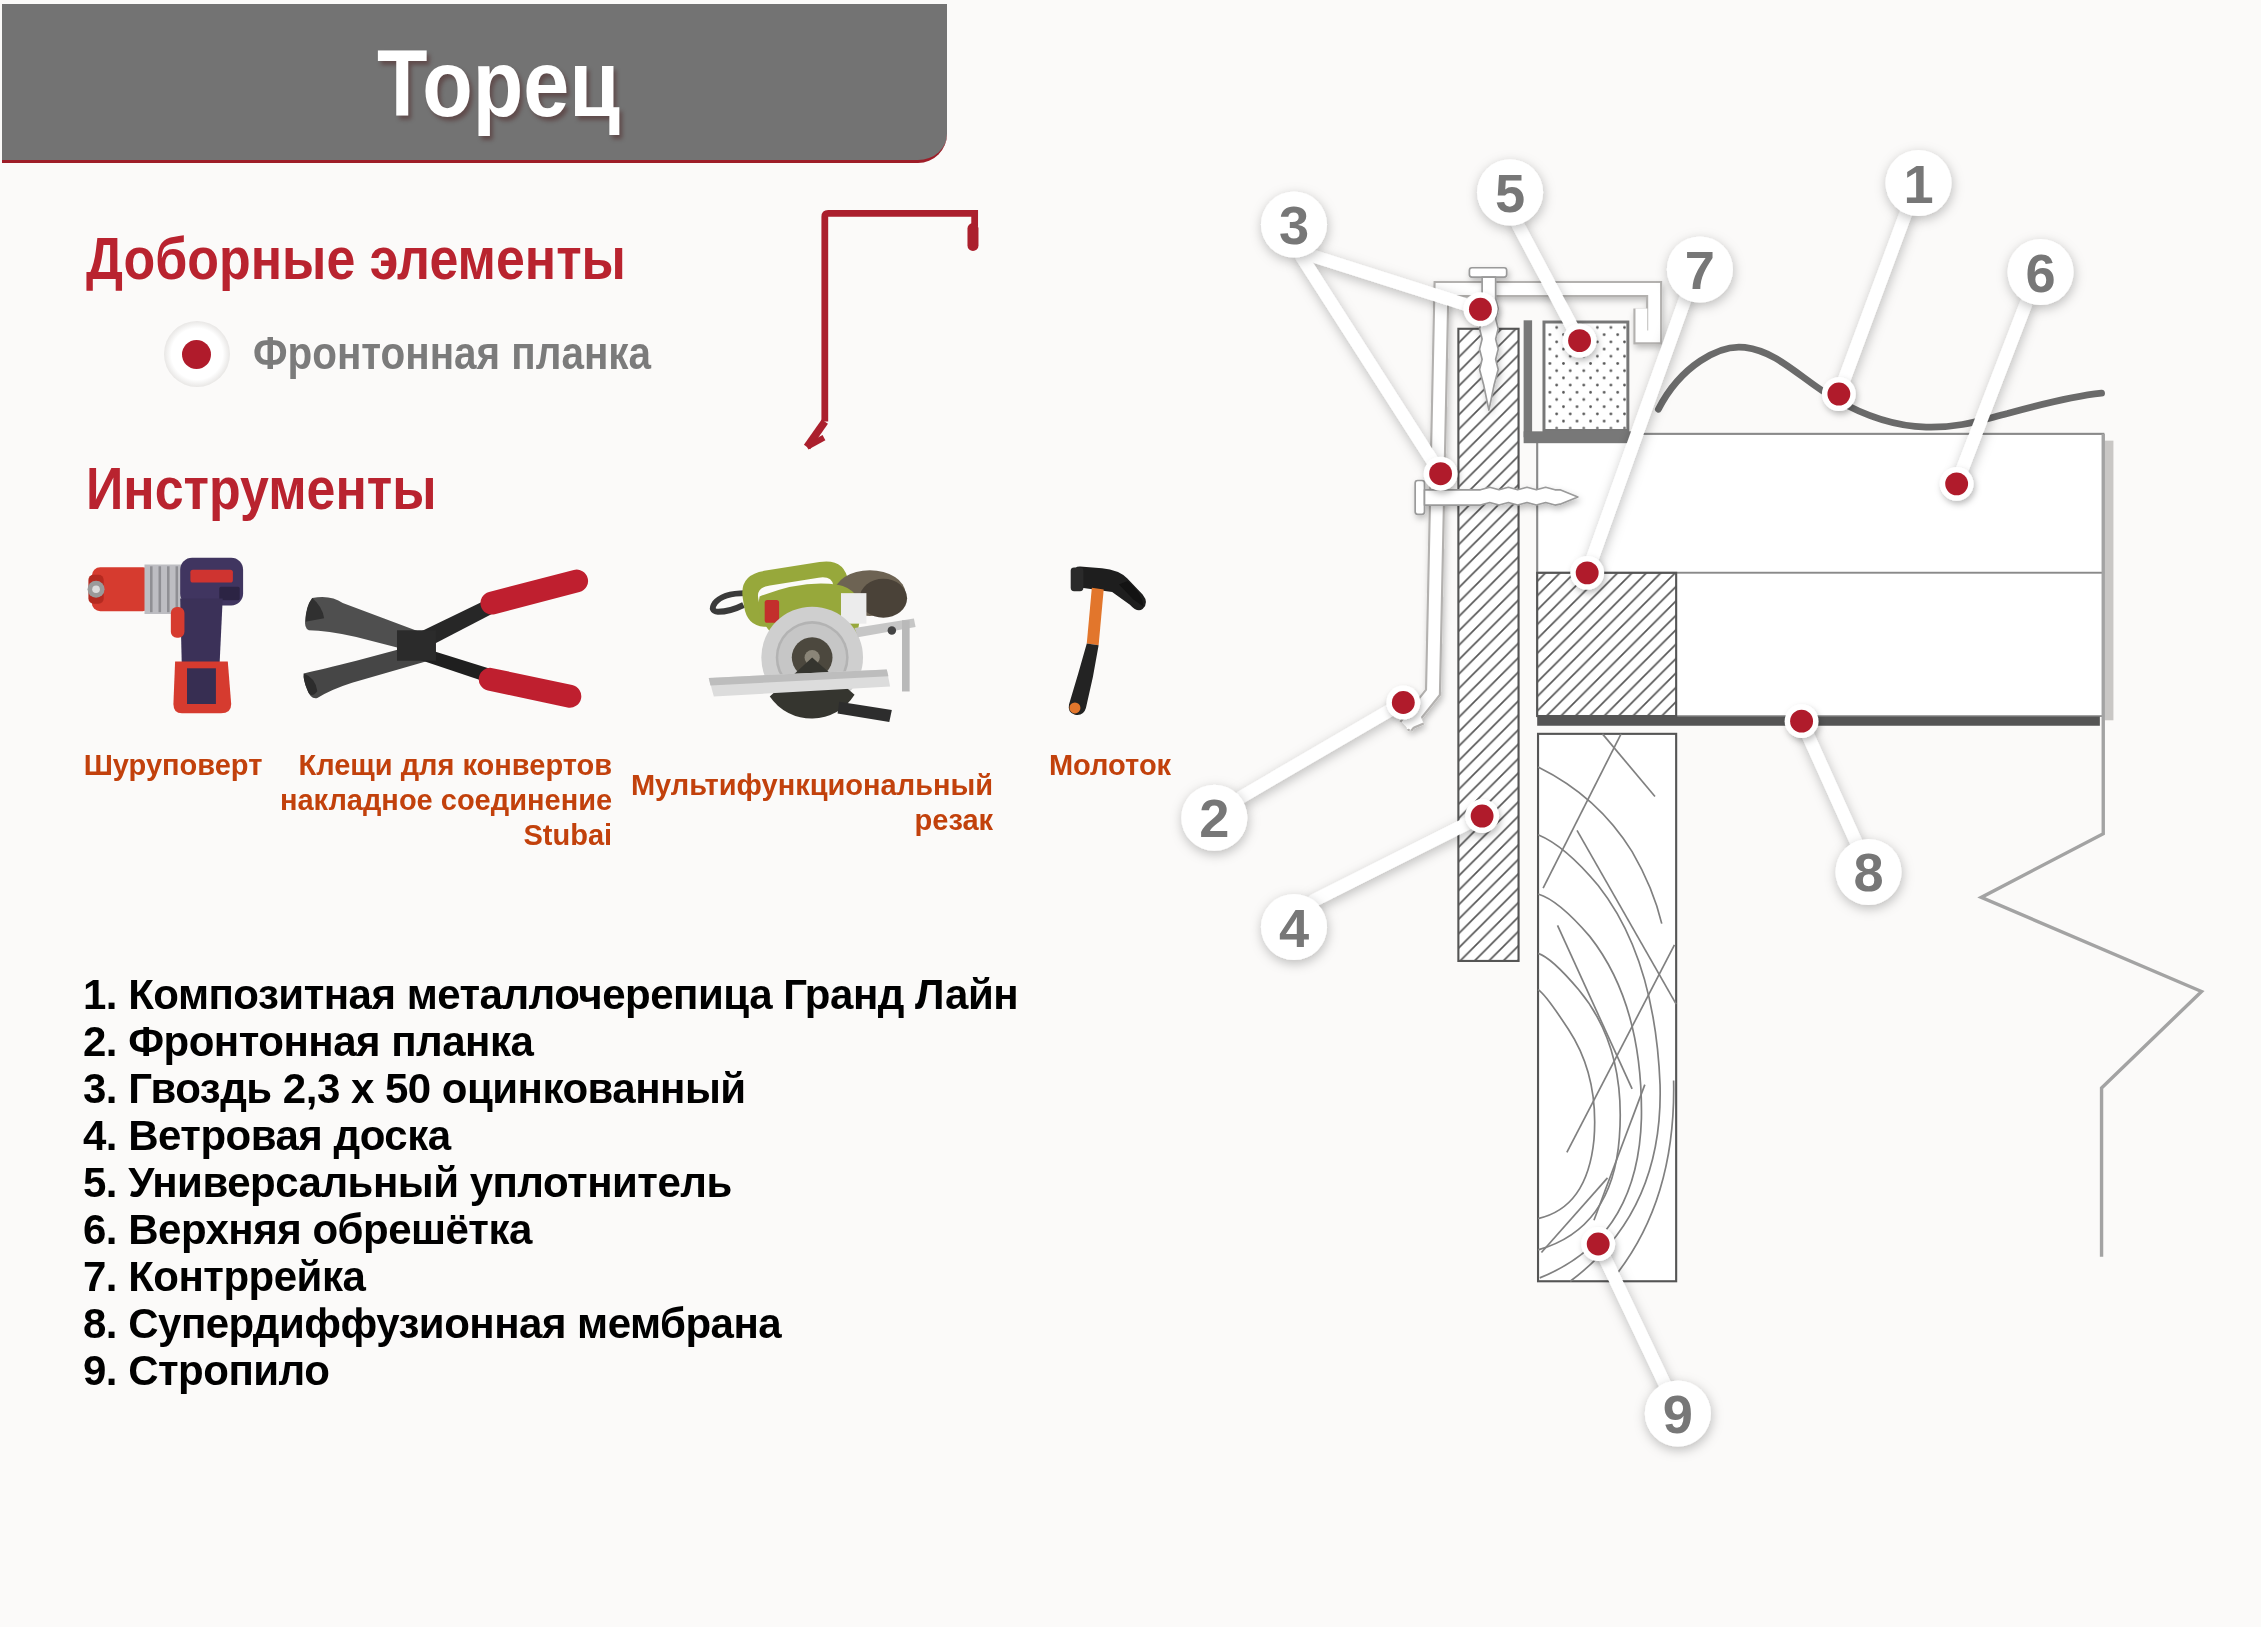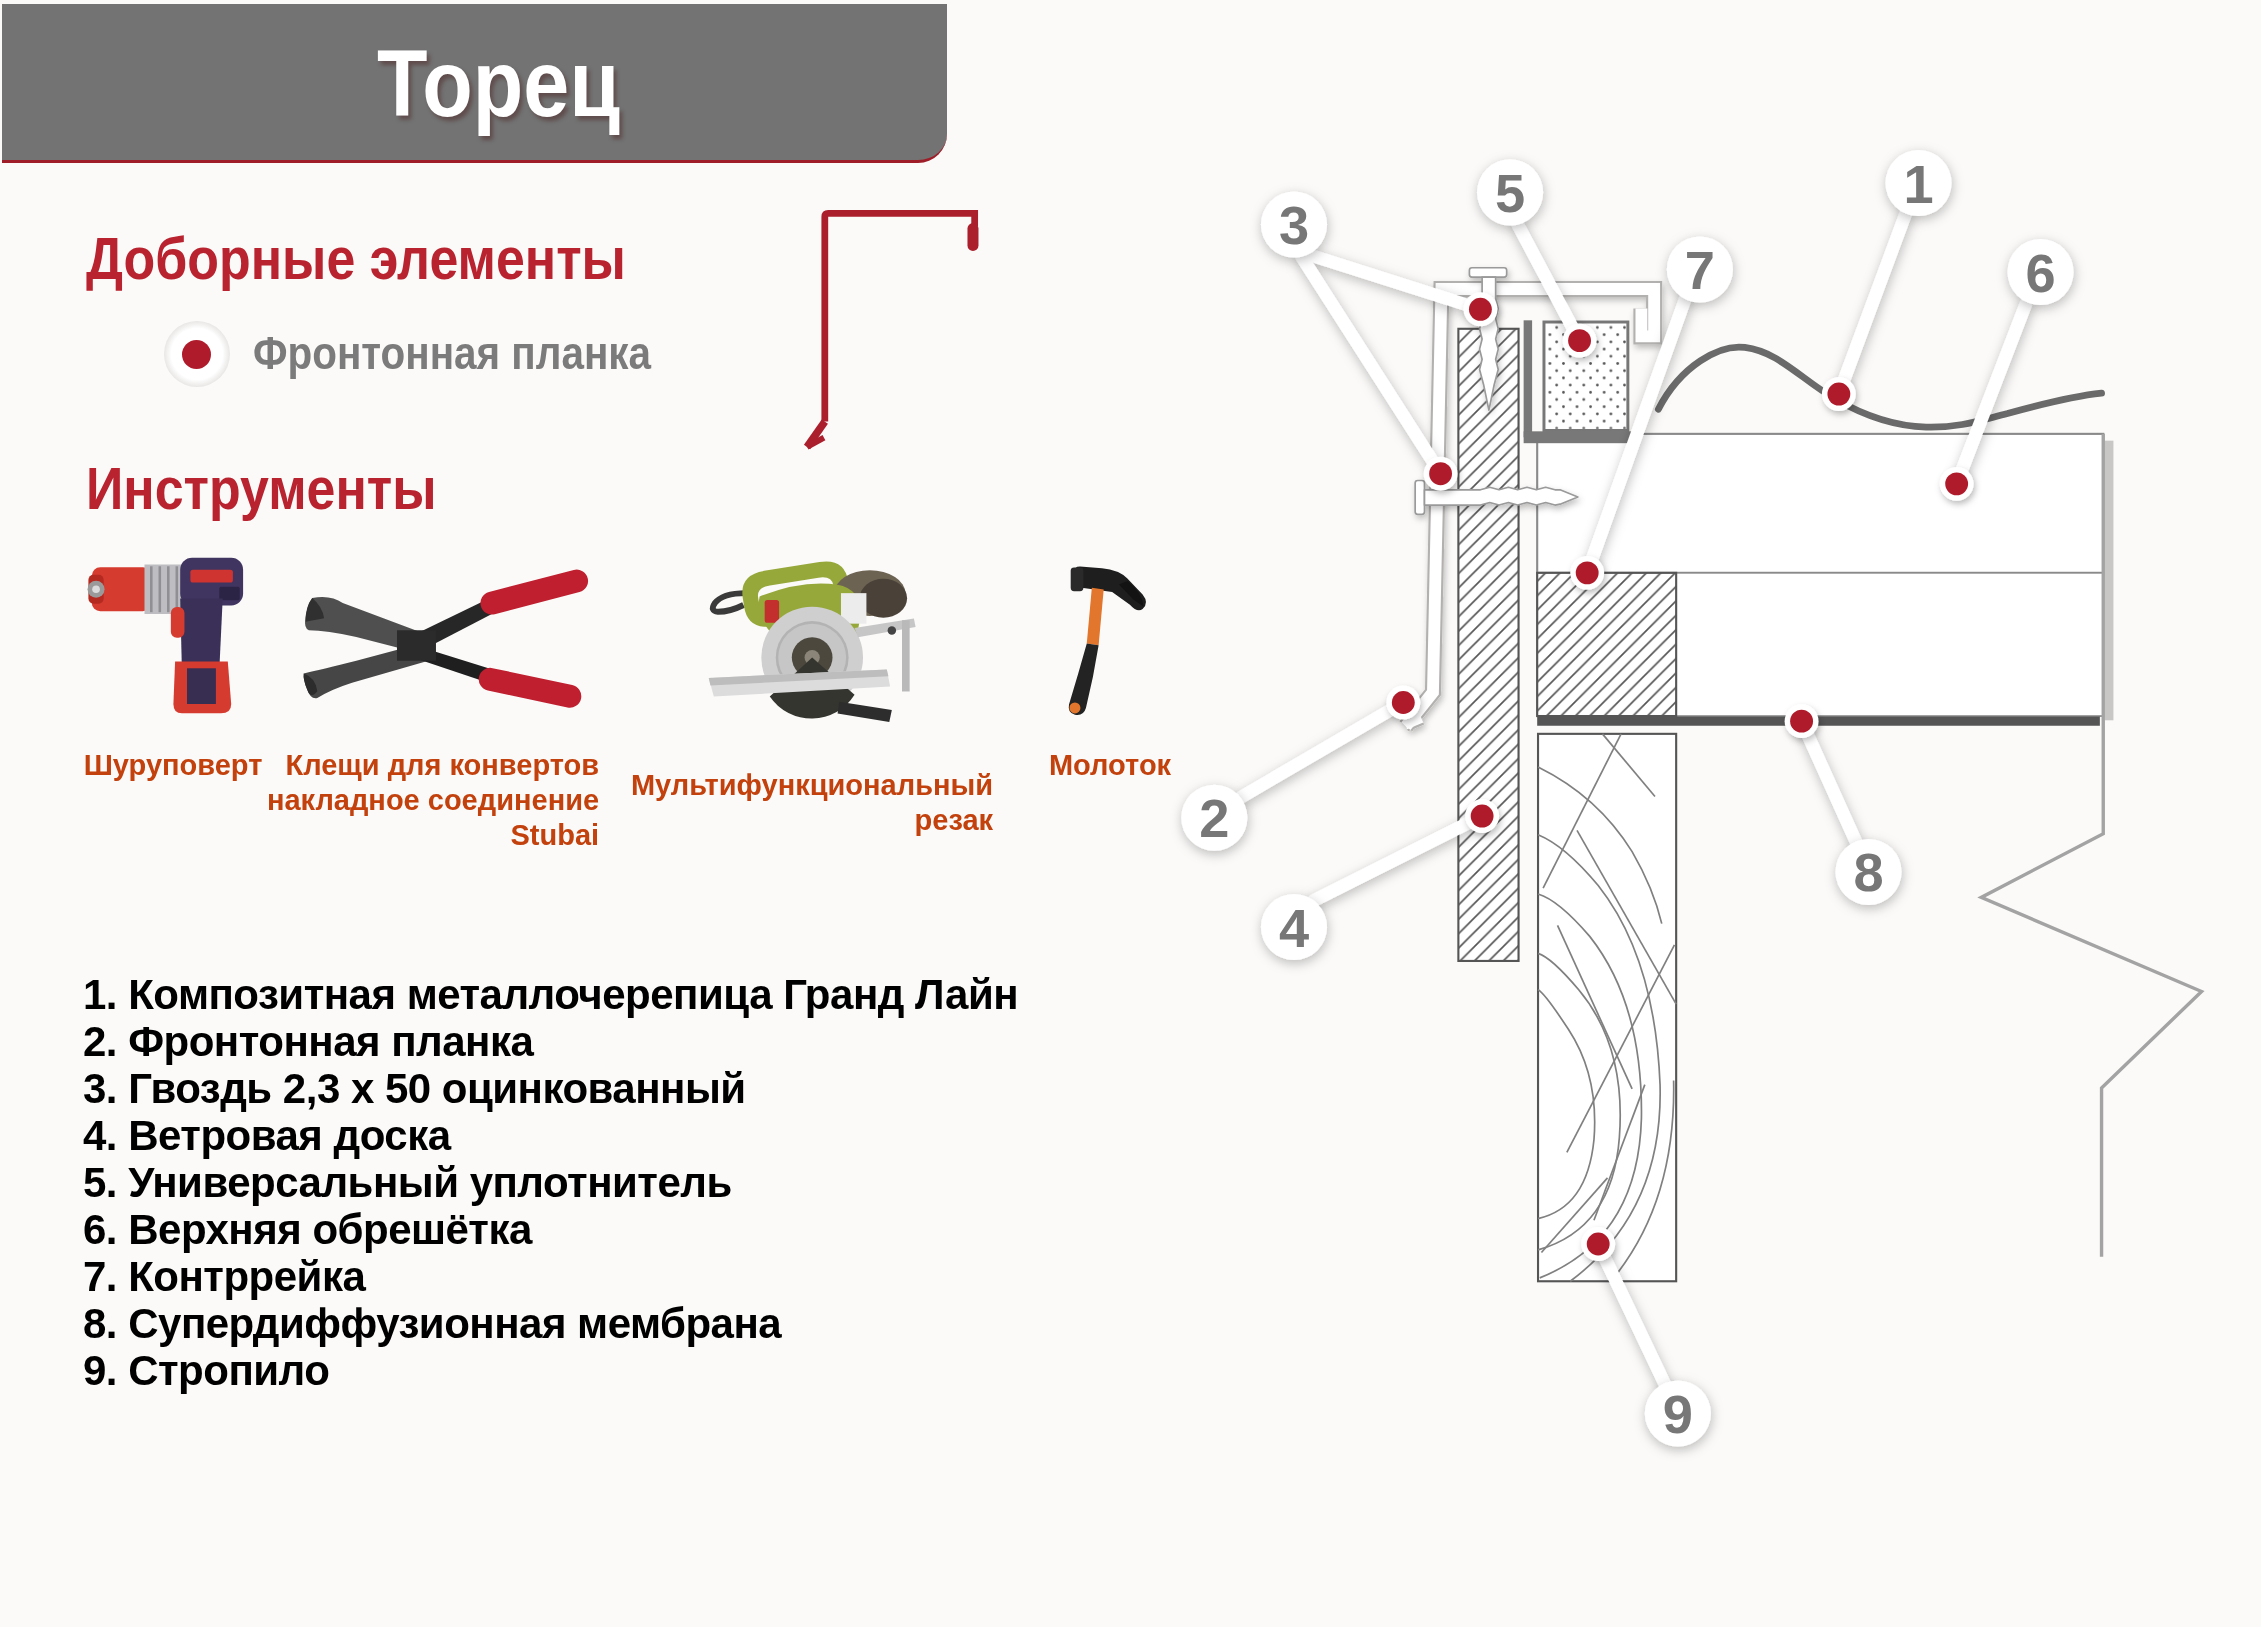--- a/index.html
+++ b/index.html
@@ -29,21 +29,21 @@
 <svg id="glyph" style="left:763px;top:170px" width="254" height="305" viewBox="900 200 300 360">
 <g fill="none" stroke="#ab1f2d" stroke-width="8">
 <path d="M973,497 V255 Q973,251 977,251 H1150 V266"></path>
 <path d="M973,497 L952,527" stroke-width="9"></path>
 <path d="M952,527 L972,516" stroke-width="7"></path>
 <path d="M1148,269 V289" stroke-width="13" stroke-linecap="round"></path>
 </g>
 </svg>
 
 <div class="tlabel" style="left:173px;top:748px;transform:translateX(-50%)">Шуруповерт</div>
-<div class="tlabel" style="left:433px;top:748px;transform:translateX(-50%)">Клещи для конвертов<br>накладное соединение<br>Stubai</div>
+<div class="tlabel" style="left:446px;top:748px;transform:translateX(-50%)">Клещи для конвертов<br>накладное соединение<br>Stubai</div>
 <div class="tlabel" style="left:812px;top:768px;transform:translateX(-50%)">Мультифункциональный<br>резак</div>
 <div class="tlabel" style="left:1110px;top:748px;transform:translateX(-50%)">Молоток</div>
 
 <div class="list">1. Композитная металлочерепица Гранд Лайн<br>2. Фронтонная планка<br>3. Гвоздь 2,3 х 50 оцинкованный<br>4. Ветровая доска<br>5. Универсальный уплотнитель<br>6. Верхняя обрешётка<br>7. Контррейка<br>8. Супердиффузионная мембрана<br>9. Стропило</div>
 
 <svg id="diag" style="left:1131px;top:0" width="1131" height="1627" viewBox="1334 0 1334 1920">
 <defs>
 <pattern id="hatch" width="17" height="17" patternUnits="userSpaceOnUse">
   <path d="M-4,21 L21,-4 M-4,4 L4,-4 M13,21 L21,13" stroke="#555" stroke-width="2" fill="none"></path>
 </pattern>

